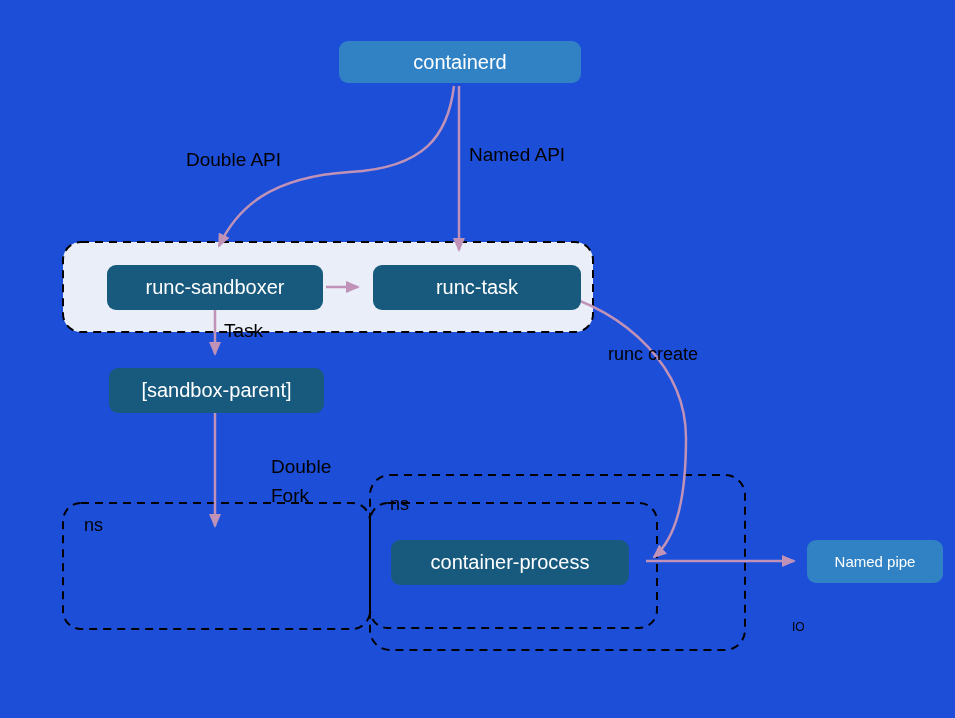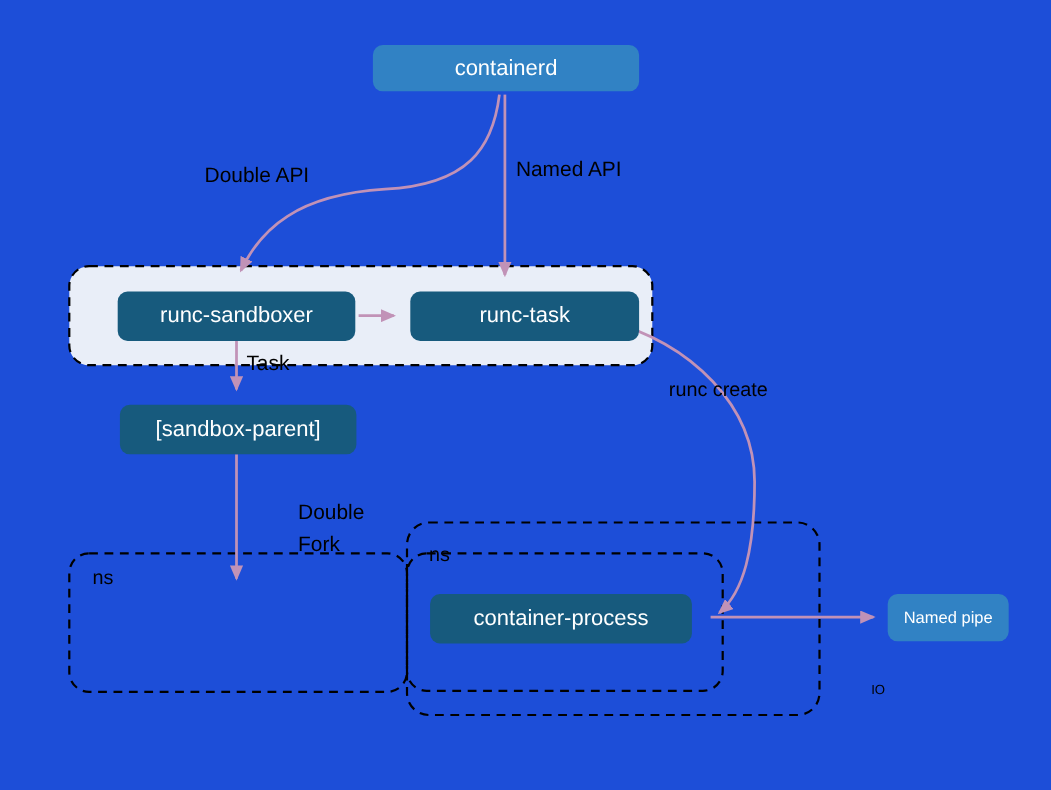--- a/index.html
+++ b/index.html
@@ -86,21 +86,21 @@
 
   <div class="node dark" style="left:109px;top:368px;width:215px;height:45px;">
     <span>[sandbox-parent]</span>
   </div>
 
 
   <div class="node dark" style="left:391px;top:540px;width:238px;height:45px;">
     <span>container-process</span>
   </div>
 
-  <div class="node blue" style="left:807px;top:540px;width:110px;height:43px;font-size:15px;">
+  <div class="node blue" style="left:807px;top:540px;width:136px;height:43px;font-size:15px;">
     <span>Named pipe</span>
   </div>
 
   <div class="lbl" style="left:186px;top:149px;">Double API</div>
   <div class="lbl" style="left:469px;top:144px;">Named API</div>
   <div class="lbl" style="left:224px;top:320px;">Task</div>
   <div class="lbl wrap" style="left:231px;top:452px;width:82px;">Double Fork</div>
   <div class="lbl" style="left:608px;top:344px;font-size:18px;">runc create</div>
 
   <div class="lbl" style="left:84px;top:515px;font-size:18px;">ns</div>

